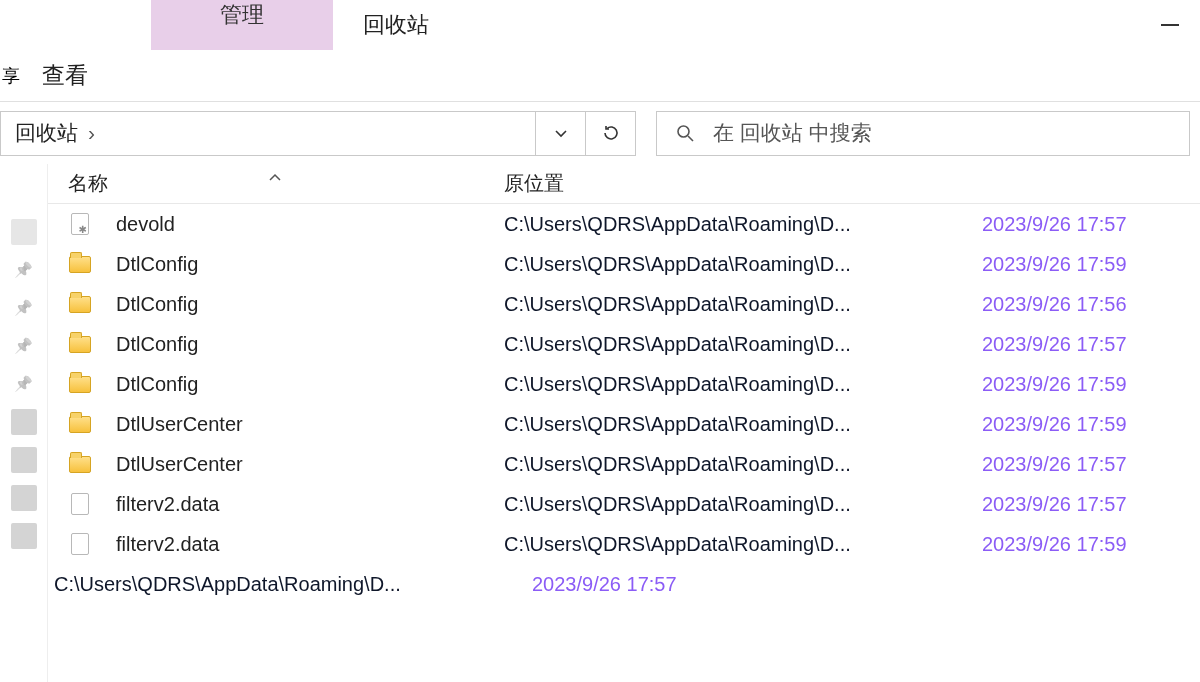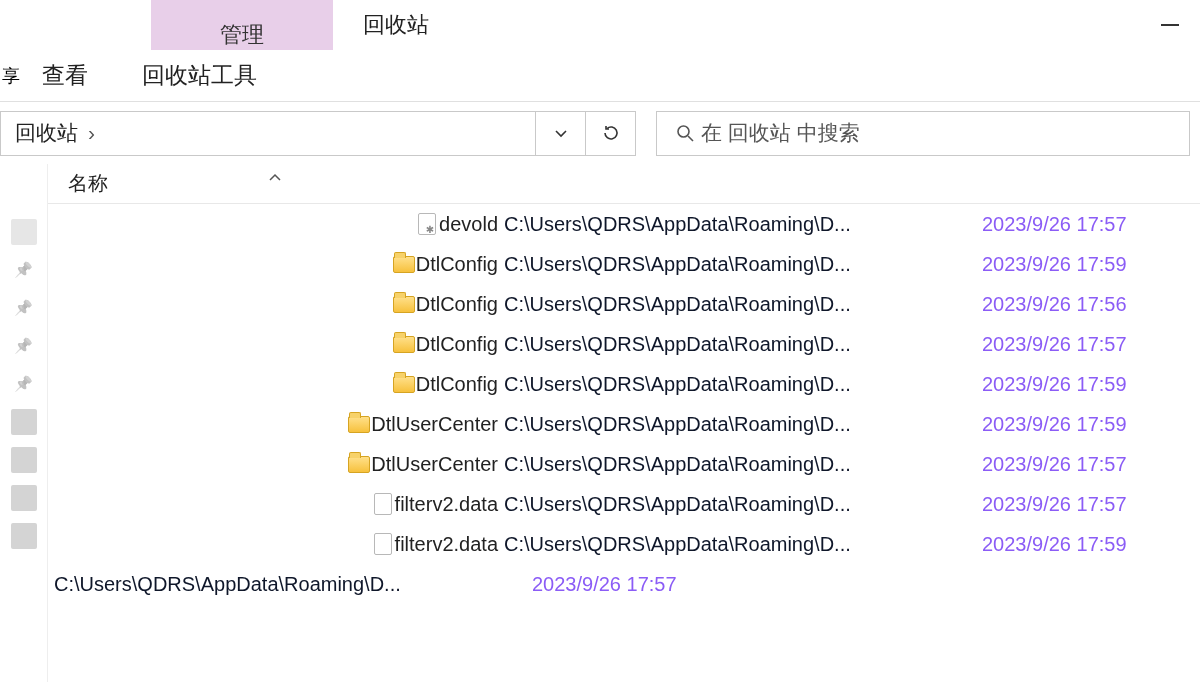--- a/index.html
+++ b/index.html
@@ -17,21 +17,21 @@
   .titlebar {
     display: flex;
     align-items: stretch;
     height: 50px;
   }
   .titlebar .spacer-left { width: 151px; }
   .titlebar .context-tab {
     width: 182px;
     background: #e8cfe9;
     display: flex;
-    align-items: flex-end;
+    align-items: flex-start;
     justify-content: center;
     font-size: 22px;
     color: #333;
   }
   .titlebar .window-title {
     flex: 0 0 auto;
     margin-left: 30px;
     display: flex;
     align-items: center;
     font-size: 22px;
@@ -112,21 +112,21 @@
   .search-bar {
     display: flex;
     align-items: center;
     border: 1px solid #c9c9c9;
     height: 45px;
     flex: 1;
     margin-right: 10px;
     padding-left: 18px;
     font-size: 21px;
     color: #555;
-    gap: 6px;
+    gap: 18px;
   }
   .search-bar svg { stroke: #555; flex-shrink: 0; }
   .search-bar .placeholder { color: #555; }
 
   
   .content {
     display: flex;
     height: calc(682px - 50px - 52px - 62px);
   }
   .sidebar {
@@ -185,22 +185,21 @@
     align-items: center;
     height: 40px;
     font-size: 20px;
     color: #222;
   }
   .row .cell-name {
     width: 450px;
     display: flex;
     align-items: center;
     padding-left: 20px;
-    gap: 0;
-    justify-content: flex-end;
+    gap: 24px;
   }
   .row .cell-origin {
     width: 478px;
     padding-left: 6px;
     white-space: nowrap;
     overflow: hidden;
     text-overflow: ellipsis;
     color: #0f172a;
   }
   .row .cell-date {
@@ -263,23 +262,20 @@
     <span class="dash"></span>
   </div>
 </div>
 
 <div class="ribbon-tabs">
   <div class="tab-left-stub">
     <span>享</span>
   </div>
   <div class="tab">
     <span>查看</span>
-  </div>
-  <div class="tab tools">
-    <span>回收站工具</span>
   </div>
 </div>
 
 <div class="nav-row">
   <div class="addr-bar">
     <div class="addr-segments">
       <span class="crumb">回收站</span>
       <span class="crumb-sep">›</span>
     </div>
     <div class="addr-dropdown">
@@ -322,20 +318,23 @@
 
     <div class="col-header">
       <div class="col-name">
         <span>名称</span>
         <span class="sort-arrow">
           <svg width="14" height="10" viewBox="0 0 14 10" fill="none" stroke-width="1.5">
               <polyline points="2,8 7,3 12,8"></polyline>
             </svg>
         </span>
       </div>
+      <div class="col-origin">
+        <span>原位置</span>
+      </div>
     </div>
 
     <div class="rows" id="rows">
         <div class="row">
           <div class="cell-name">
             <span class="ficon">
               <span class="ficon-file gear"></span>
             </span>
             <span>devold</span>
           </div>

